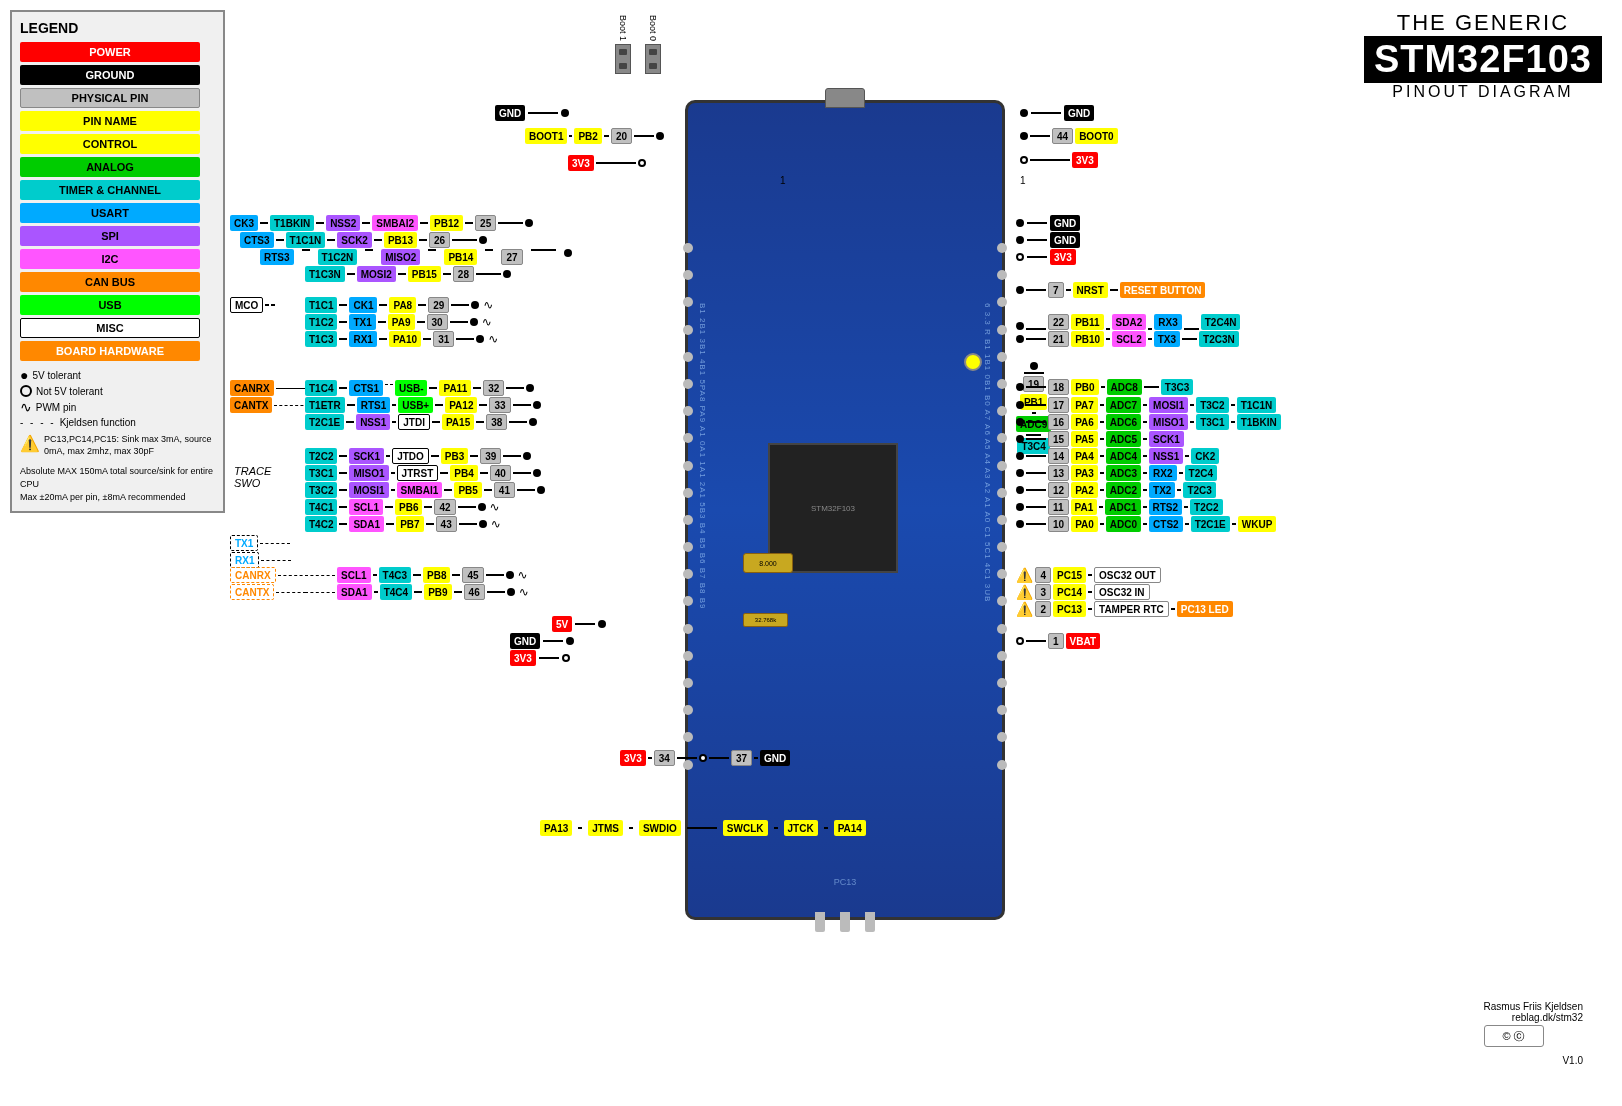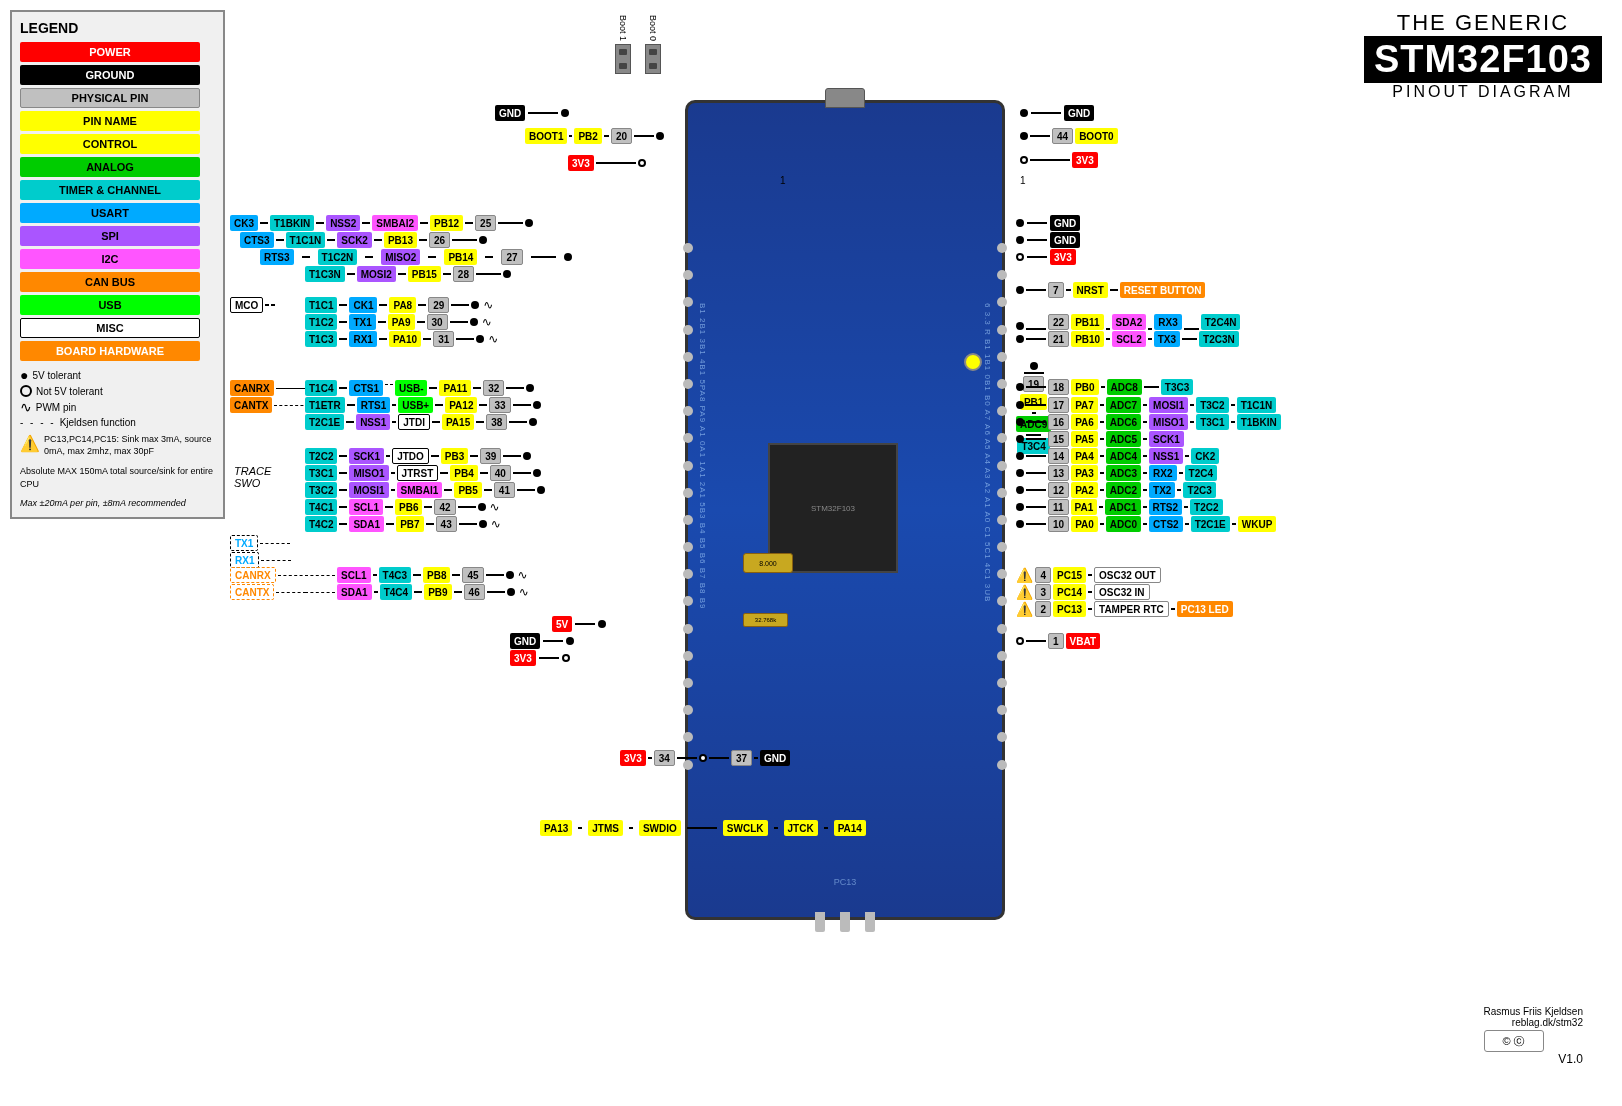--- a/index.html
+++ b/index.html
@@ -129,21 +129,21 @@
     }
 
     .cc-badge {
       position: absolute;
       right: 27px;
       bottom: 40px;
       text-align: right;
     }
     .cc-badge .author { font-size: 10px; color: #000; }
     .cc-badge .site { font-size: 10px; color: #000; }
-    .cc-badge .version { font-size: 12px; color: #000; margin-top: 0; }
+    .cc-badge .version { font-size: 10px; color: #000; margin-top: 8px; }
     .cc-icon {
       width: 60px;
       height: 22px;
       background: #fff;
       border: 1px solid #888;
       display: flex;
       align-items: center;
       justify-content: center;
       font-size: 9px;
       border-radius: 3px;
@@ -219,21 +219,21 @@
   </div>
 
   <div style="margin-top:6px; display:flex; align-items:flex-start; gap:4px;">
     <span style="font-size:16px;">⚠️</span>
     <span style="font-size:9px; line-height:1.3;">PC13,PC14,PC15: Sink max 3mA, source 0mA, max 2mhz, max 30pF</span>
   </div>
 
   <div style="margin-top:8px; font-size:9px; line-height:1.4;">
     Absolute MAX 150mA total source/sink for entire CPU
   </div>
-  <div style="margin-top:6px; font-size:9px; line-height:1.4;font-style:italic;">
+  <div style="font-size:9px; line-height:1.4;">
     Max ±20mA per pin, ±8mA recommended
   </div>
 </div>
 
 <div id="title">
   <div class="line1">THE GENERIC</div>
   <div class="line2">STM32F103</div>
   <div class="line3">PINOUT DIAGRAM</div>
 </div>
 
@@ -397,21 +397,21 @@
     <span style="display:inline-block; width:8px; height:2px; background:#000;"></span>
     <span class="pin-label spi-pin">SCK2</span>
     <span style="display:inline-block; width:8px; height:2px; background:#000;"></span>
     <span class="pin-label pin-name">PB13</span>
     <span style="display:inline-block; width:8px; height:2px; background:#000;"></span>
     <span class="pin-label physical-pin">26</span>
     <span style="display:inline-block; width:25px; height:2px; background:#000;"></span>
     <span style="display:inline-block; width:8px; height:8px; border-radius:50%; background:#000;"></span>
   </div>
 
-  <div style="position:absolute; left:10px; top:249px; display:flex; align-items:center; gap:8px;padding-left:20px;">
+  <div style="position:absolute; left:10px; top:249px; display:flex; align-items:flex-start; gap:8px;padding-left:20px;">
     <span class="pin-label usart-pin">RTS3</span>
     <span style="display:inline-block; width:8px; height:2px; background:#000;"></span>
     <span class="pin-label timer-pin">T1C2N</span>
     <span style="display:inline-block; width:8px; height:2px; background:#000;"></span>
     <span class="pin-label spi-pin">MISO2</span>
     <span style="display:inline-block; width:8px; height:2px; background:#000;"></span>
     <span class="pin-label pin-name">PB14</span>
     <span style="display:inline-block; width:8px; height:2px; background:#000;"></span>
     <span class="pin-label physical-pin">27</span>
     <span style="display:inline-block; width:25px; height:2px; background:#000;"></span>

